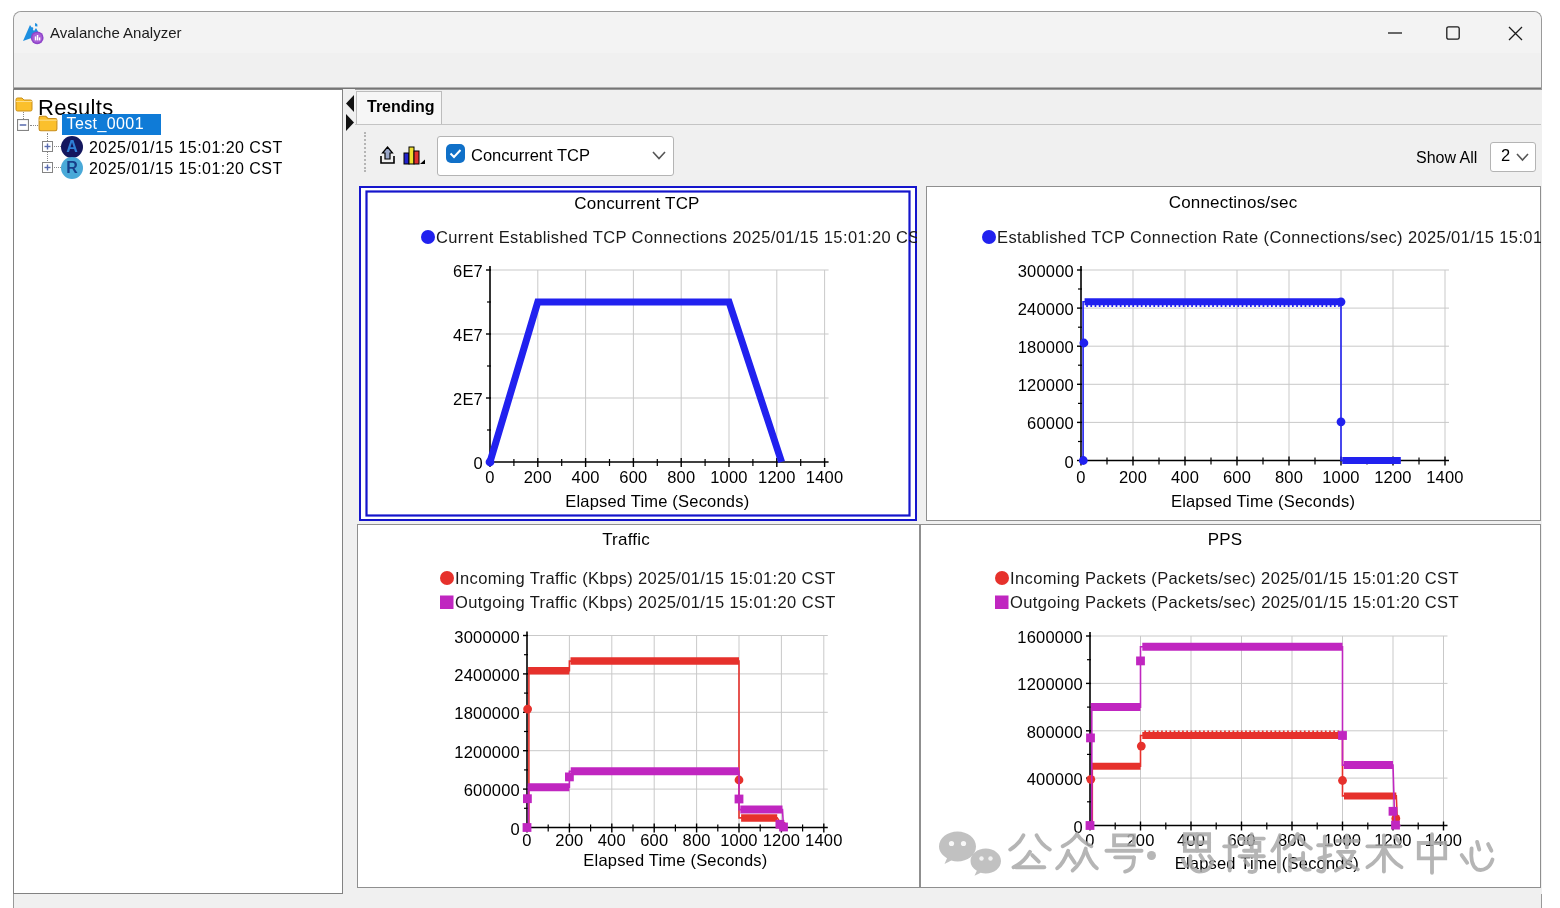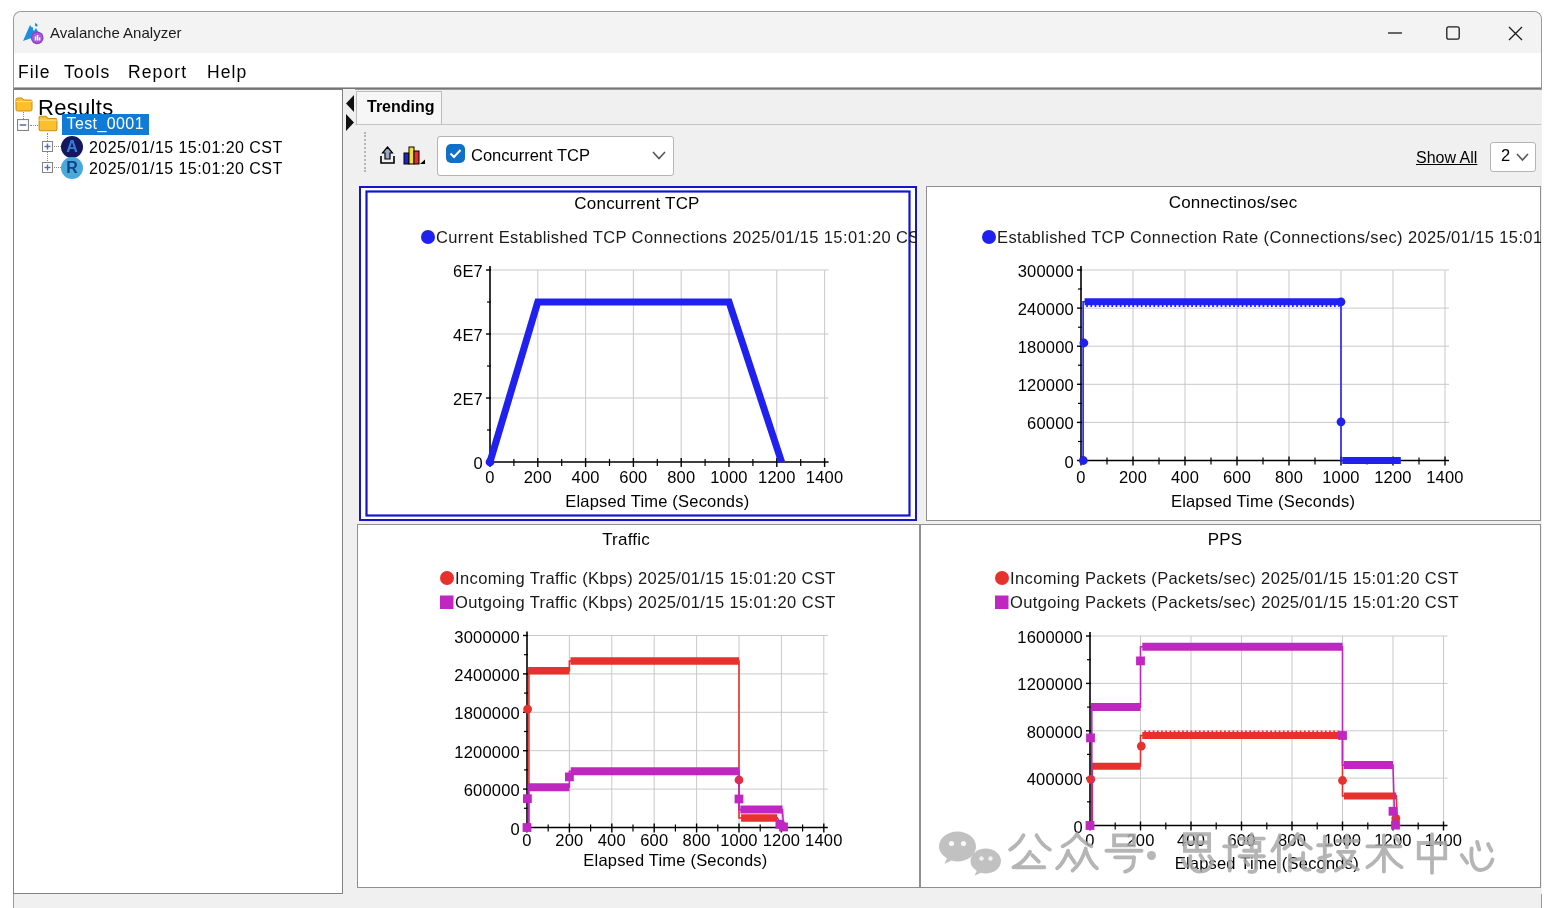--- a/index.html
+++ b/index.html
@@ -34,44 +34,38 @@
       </svg>
     <svg style="position:absolute;left:1432px;top:14px" width="15" height="15">
         <rect x="0.8" y="0.8" width="12.4" height="12.4" rx="1.8" fill="none" stroke="#1b1b1b" stroke-width="1.3"></rect>
       </svg>
     <svg style="position:absolute;left:1494px;top:14px" width="15" height="15">
         <path d="M1 1 L14 14 M14 1 L1 14" stroke="#1b1b1b" stroke-width="1.3"></path>
       </svg>
   </div>
   <div style="position:absolute;left:0;top:75px;width:100%;height:1px;background:#b0b0b0;"></div>
 <div style="position:absolute;left:0;top:76px;width:100%;height:1.5px;background:#757575;"></div>
-<div id="menubar">
-    <div class="menu-item" style="left:4px">File</div>
-    <div class="menu-item" style="left:50px">Tools</div>
-    <div class="menu-item" style="left:114px">Report</div>
-    <div class="menu-item" style="left:193px">Help</div>
-  </div>
   <div id="content">
     <div id="tree">
 <svg style="position:absolute;left:0.5px;top:7px" width="18" height="15" viewBox="0 0 18 15">
   <path d="M1 2.5 Q1 1 2.5 1 L7 1 L9 3 L15.5 3 Q17 3 17 4.5 L17 12.5 Q17 14 15.5 14 L2.5 14 Q1 14 1 12.5 Z" fill="#fbc02c" stroke="#c98f1b" stroke-width="1"></path>
   <path d="M1 5 L17 5 L17 4 L1 4 Z" fill="#fddd8a"></path>
 </svg>
 <div style="position:absolute;left:24px;top:5px;font-size:22px;letter-spacing:0.3px">Results</div>
 <div style="position:absolute;left:9px;top:22px;width:1px;height:7px;border-left:1px dotted #888"></div>
 <svg style="position:absolute;left:3px;top:29px" width="12" height="12" viewBox="0 0 11 11">
   <rect x="0.5" y="0.5" width="10" height="10" fill="#fff" stroke="#848484"></rect>
   <line x1="2.5" y1="5.5" x2="8.5" y2="5.5" stroke="#5a6cae" stroke-width="1.4"></line>
 </svg>
 <div style="position:absolute;left:16px;top:34.5px;width:8px;border-top:1px dotted #888"></div>
 <svg style="position:absolute;left:23.5px;top:25px" width="20" height="17" viewBox="0 0 18 15">
   <path d="M1 2.5 Q1 1 2.5 1 L7 1 L9 3 L15.5 3 Q17 3 17 4.5 L17 12.5 Q17 14 15.5 14 L2.5 14 Q1 14 1 12.5 Z" fill="#fbc02c" stroke="#c98f1b" stroke-width="1"></path>
   <path d="M1 5 L17 5 L17 4 L1 4 Z" fill="#fddd8a"></path>
 </svg>
-<div style="position:absolute;left:47.5px;top:23.5px;height:21px;width:87px;padding:1px 0 0 5px;background:#0f7bd7;color:#fff;font-size:16px;letter-spacing:0.4px">Test_0001</div>
+<div style="position:absolute;left:47.5px;top:23.5px;height:21px;width:99px;padding:1px 0 0 5px;background:#0f7bd7;color:#fff;font-size:16px;letter-spacing:0.4px">Test_0001</div>
 <div style="position:absolute;left:33px;top:43px;width:1px;height:40px;border-left:1px dotted #888"></div>
 <svg style="position:absolute;left:28px;top:51px" width="11" height="11" viewBox="0 0 11 11">
   <rect x="0.5" y="0.5" width="10" height="10" fill="#fff" stroke="#848484"></rect>
   <line x1="2.5" y1="5.5" x2="8.5" y2="5.5" stroke="#5a6cae" stroke-width="1.4"></line>
   <line x1="5.5" y1="2.5" x2="5.5" y2="8.5" stroke="#5a6cae" stroke-width="1.4"></line>
 </svg>
 <div style="position:absolute;left:40px;top:56px;width:7px;border-top:1px dotted #888"></div>
 <div style="position:absolute;left:47px;top:46px;width:22px;height:22px;border-radius:50%;background:#14175e"></div>
 <div style="position:absolute;left:47px;top:46px;width:22px;height:22px;text-align:center;font-weight:bold;font-size:16px;line-height:22px;color:#2f7fd6">A</div>
 <div style="position:absolute;left:75px;top:49px;font-size:16px;letter-spacing:0.45px">2025/01/15 15:01:20 CST</div>
@@ -106,21 +100,21 @@
 </svg>
 <div style="position:absolute;left:82px;top:46px;width:237px;height:40px;background:#fff;border:1px solid #b4b4b4;border-radius:3px;"></div>
 <div style="position:absolute;left:91px;top:54px;width:19px;height:19px;background:#1070c8;border-radius:5px;"></div>
 <svg style="position:absolute;left:91px;top:54px" width="19" height="19" viewBox="0 0 19 19">
           <path d="M4.5 9.5 L8 13 L14.5 6" fill="none" stroke="#fff" stroke-width="2"></path>
         </svg>
 <div style="position:absolute;left:116px;top:56px;font-size:16.5px;">Concurrent TCP</div>
 <svg style="position:absolute;left:297px;top:61px" width="14" height="9" viewBox="0 0 14 9">
           <path d="M1 1 L7 7.5 L13 1" fill="none" stroke="#555" stroke-width="1.6"></path>
         </svg>
-<div style="position:absolute;left:1061px;top:59px;font-size:16px;text-decoration:underline;">Show All</div>
+<div style="position:absolute;left:1061px;top:59px;font-size:16px;">Show All</div>
 <div style="position:absolute;left:1135px;top:52px;width:46px;height:30px;background:#fff;border:1px solid #b4b4b4;border-radius:3px;"></div>
 <div style="position:absolute;left:1146px;top:56px;font-size:16.5px;">2</div>
 <svg style="position:absolute;left:1161px;top:63px" width="13" height="9" viewBox="0 0 13 9">
           <path d="M1 1 L6.5 7 L12 1" fill="none" stroke="#555" stroke-width="1.6"></path>
         </svg>
 <svg style="position:absolute;left:4px;top:96px" width="558" height="335" viewBox="0 0 558 335">
 <rect x="0" y="0" width="558" height="335" fill="#fff"></rect>
 <rect x="1" y="1" width="556" height="333" fill="none" stroke="#1515cc" stroke-width="2"></rect>
 <rect x="7.5" y="5.5" width="543" height="324" fill="none" stroke="#1515cc" stroke-width="2.2"></rect>
 <text x="278" y="23" text-anchor="middle" class="ctitle">Concurrent TCP</text>

